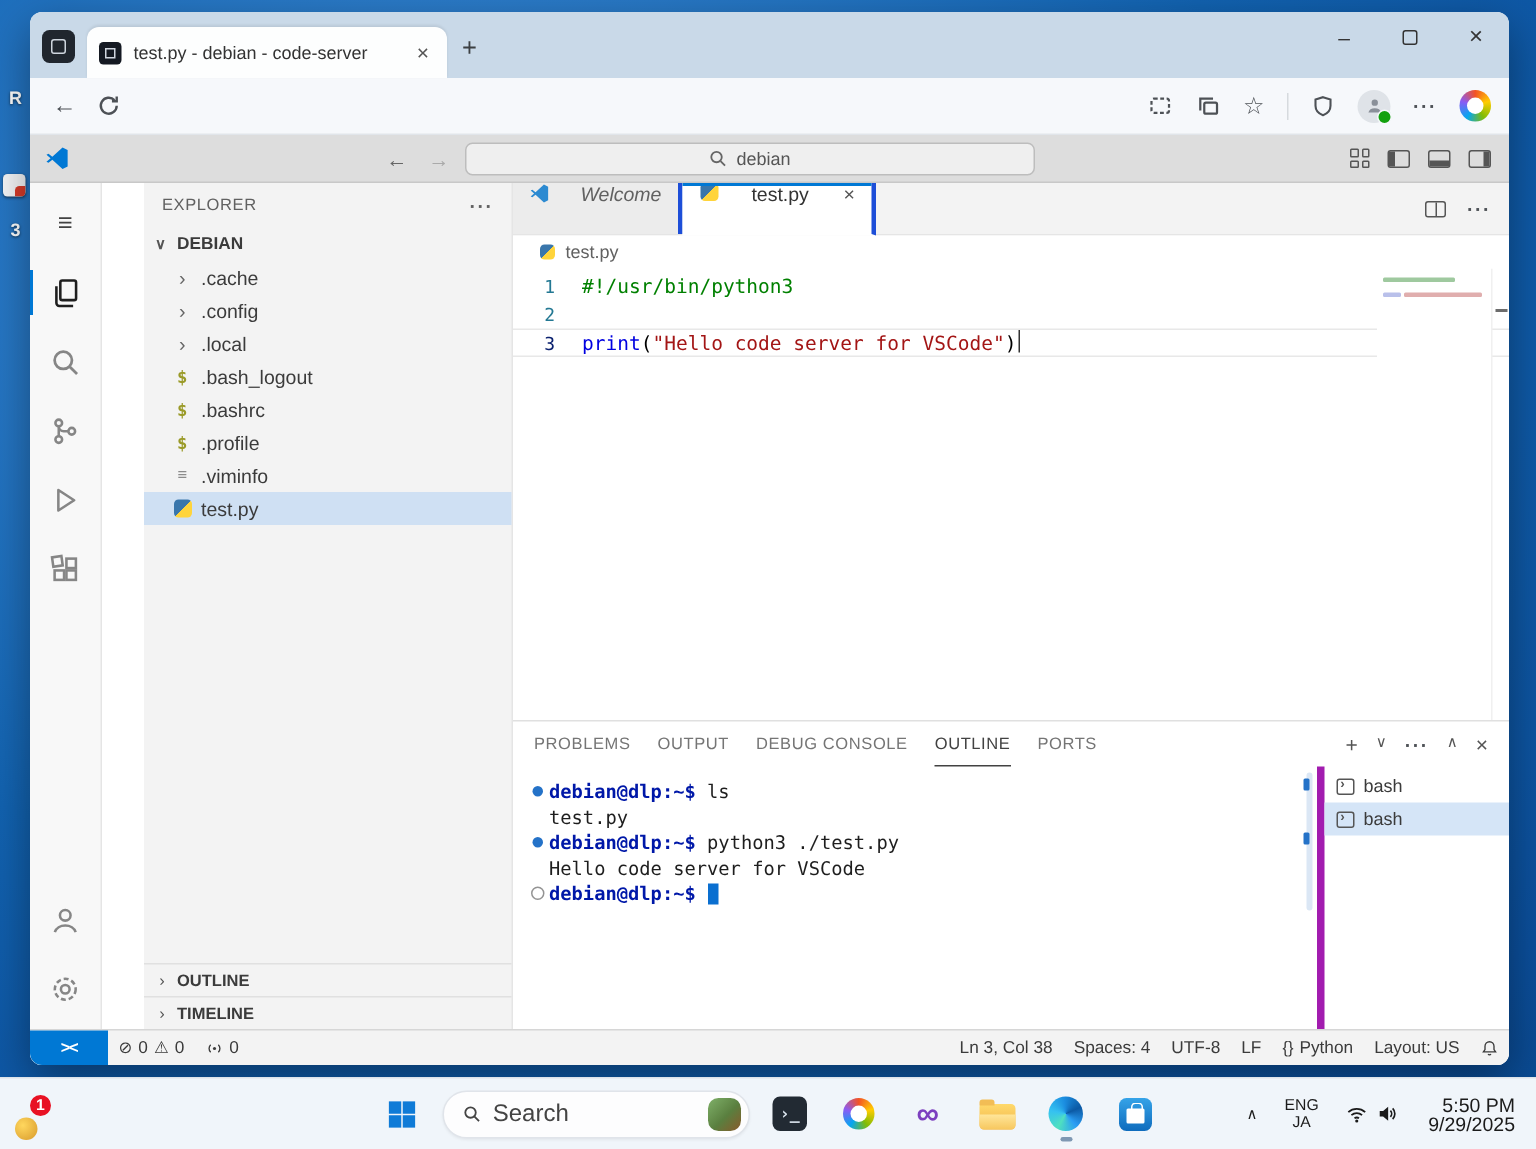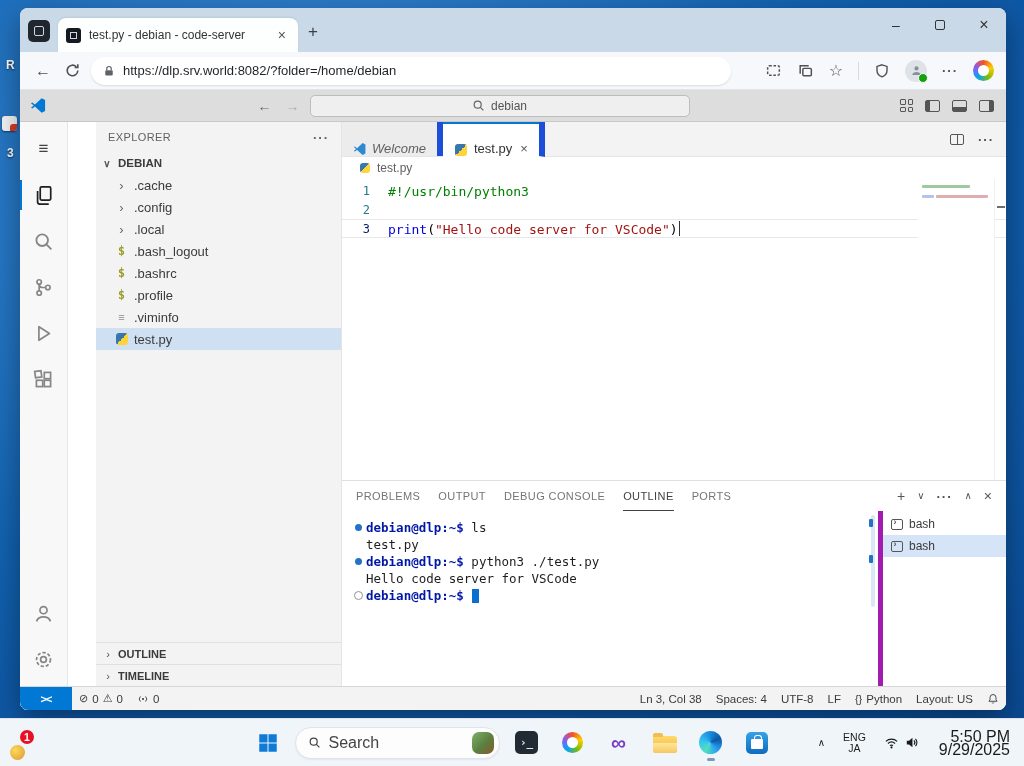--- a/index.html
+++ b/index.html
@@ -88,22 +88,22 @@
   .ico-doc{width:15px; text-align:center; color:#8b8b8b; font-size:11px;}
   .py-ico{width:12px; height:12px; border-radius:3px; margin:0 1.5px; background:linear-gradient(135deg,#3976ab 50%,#ffd43b 50%); flex:none;}
   .sb-bottom{margin-top:auto;}
   .sb-sect{height:22px; display:flex; align-items:center; gap:4px; padding:0 6px; border-top:1px solid #e0e0e0;
     font-size:11px; font-weight:bold; color:#3b3b3b;}
   .sb-sect .chev{font-size:11px; width:12px; text-align:center; color:#555; font-weight:normal;}
 
   
   .edregion{flex:1; display:flex; flex-direction:column; min-width:0;}
   .tabbar{height:35px; background:#f3f3f3; border-bottom:1px solid #e5e5e5; display:flex; align-items:stretch; flex:none;}
-  .ed-tab{display:flex; align-items:flex-end; gap:5px; padding:0 11px; font-size:13px; color:#616161;
-    background:#ececec; border-right:6px solid #1d4ed8; position:relative;}
+  .ed-tab{display:flex; align-items:flex-start; gap:20px; padding:0 11px; font-size:13px; color:#616161;
+    background:#ececec; border-right:3px solid #1d4ed8; position:relative;}
   .ed-tab.preview .ed-tab-label{font-style:italic;}
   .ed-tab.active{background:#fff; color:#333; border-bottom:1px solid #fff; margin-bottom:-1px;}
   .ed-tab.active::before{content:""; position:absolute; left:0; right:0; top:0; height:2px; background:var(--accent);}
   .ed-tab .close{font-size:13px; color:#555; margin-left:3px;}
   .vsc-logo{width:14px; height:14px; flex:none;}
   .tabbar-icons{margin-left:auto; display:flex; align-items:center; gap:14px; padding:0 12px; color:#555;}
   .split{width:14px; height:11px; border:1.2px solid #555; border-radius:2px; position:relative;}
   .split::before{content:""; position:absolute; left:50%; top:0; bottom:0; width:1.2px; background:#555;}
   .breadcrumbs{height:22px; display:flex; align-items:center; gap:6px; padding:0 16px; font-size:12px; color:#616161; background:#fff; flex:none;}
 
@@ -188,21 +188,21 @@
   .edge-ico{width:23px; height:23px; border-radius:50%;
     background:conic-gradient(from 210deg,#4fe0c0,#35c1f1,#1b8de0,#0c59a4,#2a9df4,#4fe0c0);}
   .store-ico{width:22px; height:22px; border-radius:5px; background:linear-gradient(#35a3e8,#0f6cbd); position:relative;}
   .store-ico::before{content:""; position:absolute; left:5px; top:7px; width:12px; height:10px; background:#fff; border-radius:1px;}
   .store-ico::after{content:""; position:absolute; left:8px; top:3px; width:6px; height:5px; border:1.4px solid #fff; border-bottom:none; border-radius:3px 3px 0 0;}
   .tbR{position:absolute; right:4px; top:0; bottom:0; display:flex; align-items:center; gap:2px;}
   .tray-chev{font-size:10px; color:#1b1b1b; padding:0 8px;}
   .lang{display:flex; flex-direction:column; align-items:center; line-height:11px; font-size:10.5px; color:#1b1b1b; padding:0 8px;}
   .tray-icons{display:flex; align-items:center; gap:5px; padding:0 8px; color:#1b1b1b;}
   .tray-icons svg{width:15px; height:15px;}
-  .clock{display:flex; flex-direction:column; align-items:flex-end; line-height:13px; font-size:16px; color:#1b1b1b; padding:0 10px;}
+  .clock{display:flex; flex-direction:column; align-items:flex-end; line-height:13px; font-size:13px; color:#1b1b1b; padding:0 10px;}
 
   .mag{width:13px; height:13px;}
   svg.ic{display:block;}
 </style>
 </head>
 <body>
 
 <div class="screen">
 
   <div class="desk-txt" style="left:6px; top:58px;">R</div>
@@ -227,27 +227,20 @@
         <span style="font-size:16px;">×</span>
       </div>
     </div>
 
     <div class="btoolbar">
       <span class="nav-glyph">←</span>
       <svg class="ic" width="17" height="17" viewBox="0 0 16 16">
         <path d="M13 8a5 5 0 1 1-1.4-3.5" fill="none" stroke="#4d5156" stroke-width="1.5"></path>
         <path d="M13 2.2v3h-3" fill="none" stroke="#4d5156" stroke-width="1.5"></path>
       </svg>
-      <div class="urlbar">
-        <svg class="ic" width="12" height="12" viewBox="0 0 16 16">
-          <rect x="3" y="7" width="10" height="7" rx="1.5" fill="#5f6368"></rect>
-          <path d="M5 7V5a3 3 0 0 1 6 0v2" fill="none" stroke="#5f6368" stroke-width="1.6"></path>
-        </svg>
-        <span>https://dlp.srv.world:8082/?folder=/home/debian</span>
-      </div>
       <div class="tb-icons">
         <svg class="ic" width="17" height="17" viewBox="0 0 16 16">
           <rect x="2.5" y="3.5" width="11" height="9" rx="1.5" fill="none" stroke="#4d5156" stroke-width="1.4" stroke-dasharray="2.4 1.6"></rect>
         </svg>
         <svg class="ic" width="17" height="17" viewBox="0 0 16 16">
           <path d="M3 11V3.5h8" fill="none" stroke="#4d5156" stroke-width="1.4"></path>
           <rect x="5.5" y="6" width="8" height="7" rx="1" fill="none" stroke="#4d5156" stroke-width="1.4"></rect>
         </svg>
         <span style="font-size:16px; color:#4d5156;">☆</span>
         <span class="tb-divider"></span>

